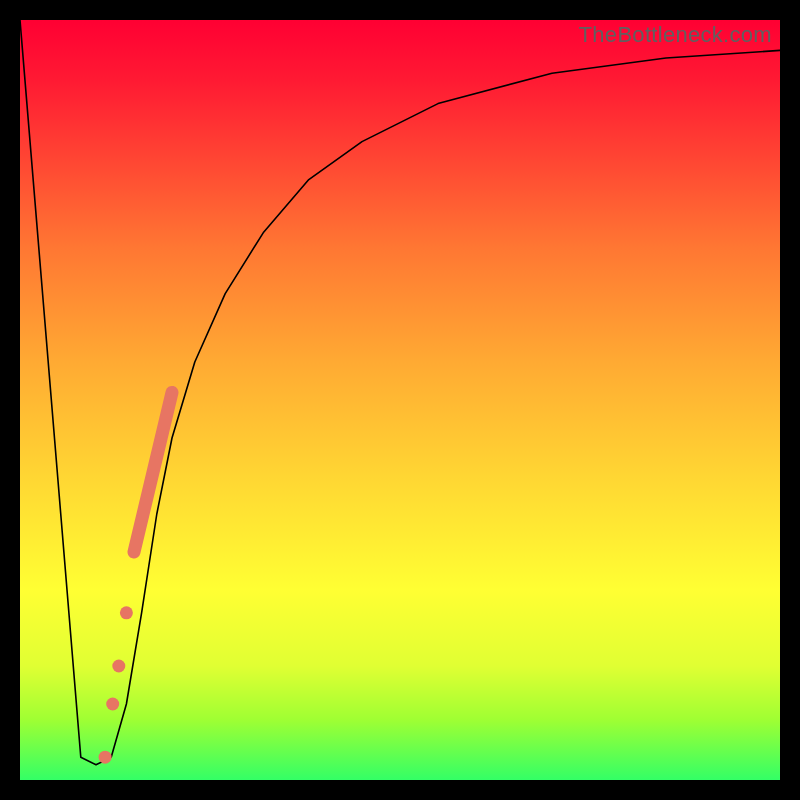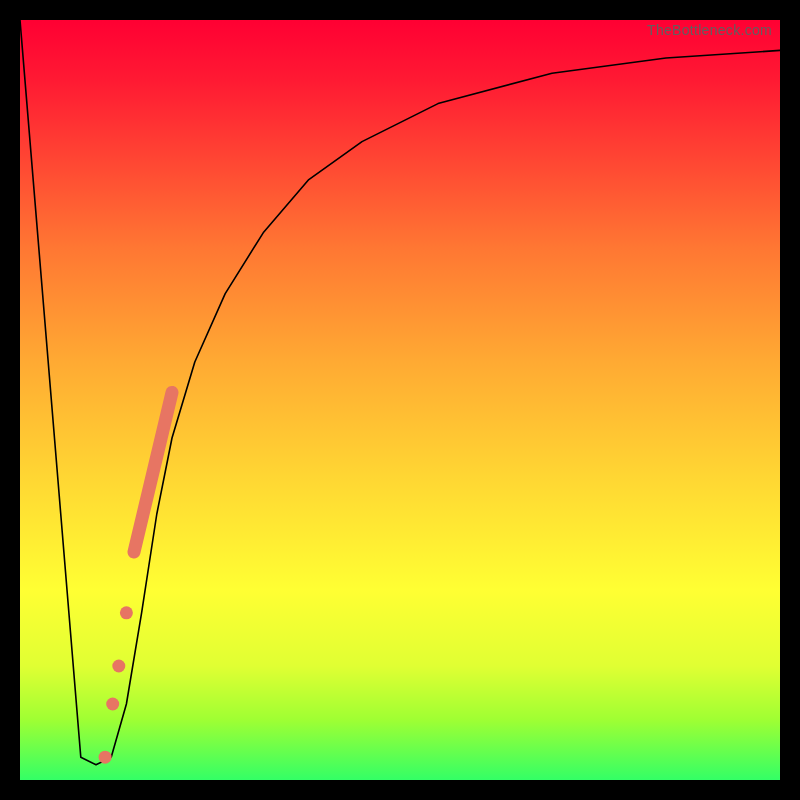--- a/index.html
+++ b/index.html
@@ -36,21 +36,21 @@
       #e0ff33 85%,
       #a0ff33 92%,
       #33ff66 100%
     );
   }
   .watermark {
     position: absolute;
     top: 2px;
     right: 8px;
     color: #606060;
-    font-size: 14px;
+    font-size: 22px;
     font-weight: 400;
     letter-spacing: 0.3px;
     user-select: none;
     pointer-events: none;
   }
   svg.curve {
     position: absolute;
     left: 0;
     top: 0;
     width: 760px;

